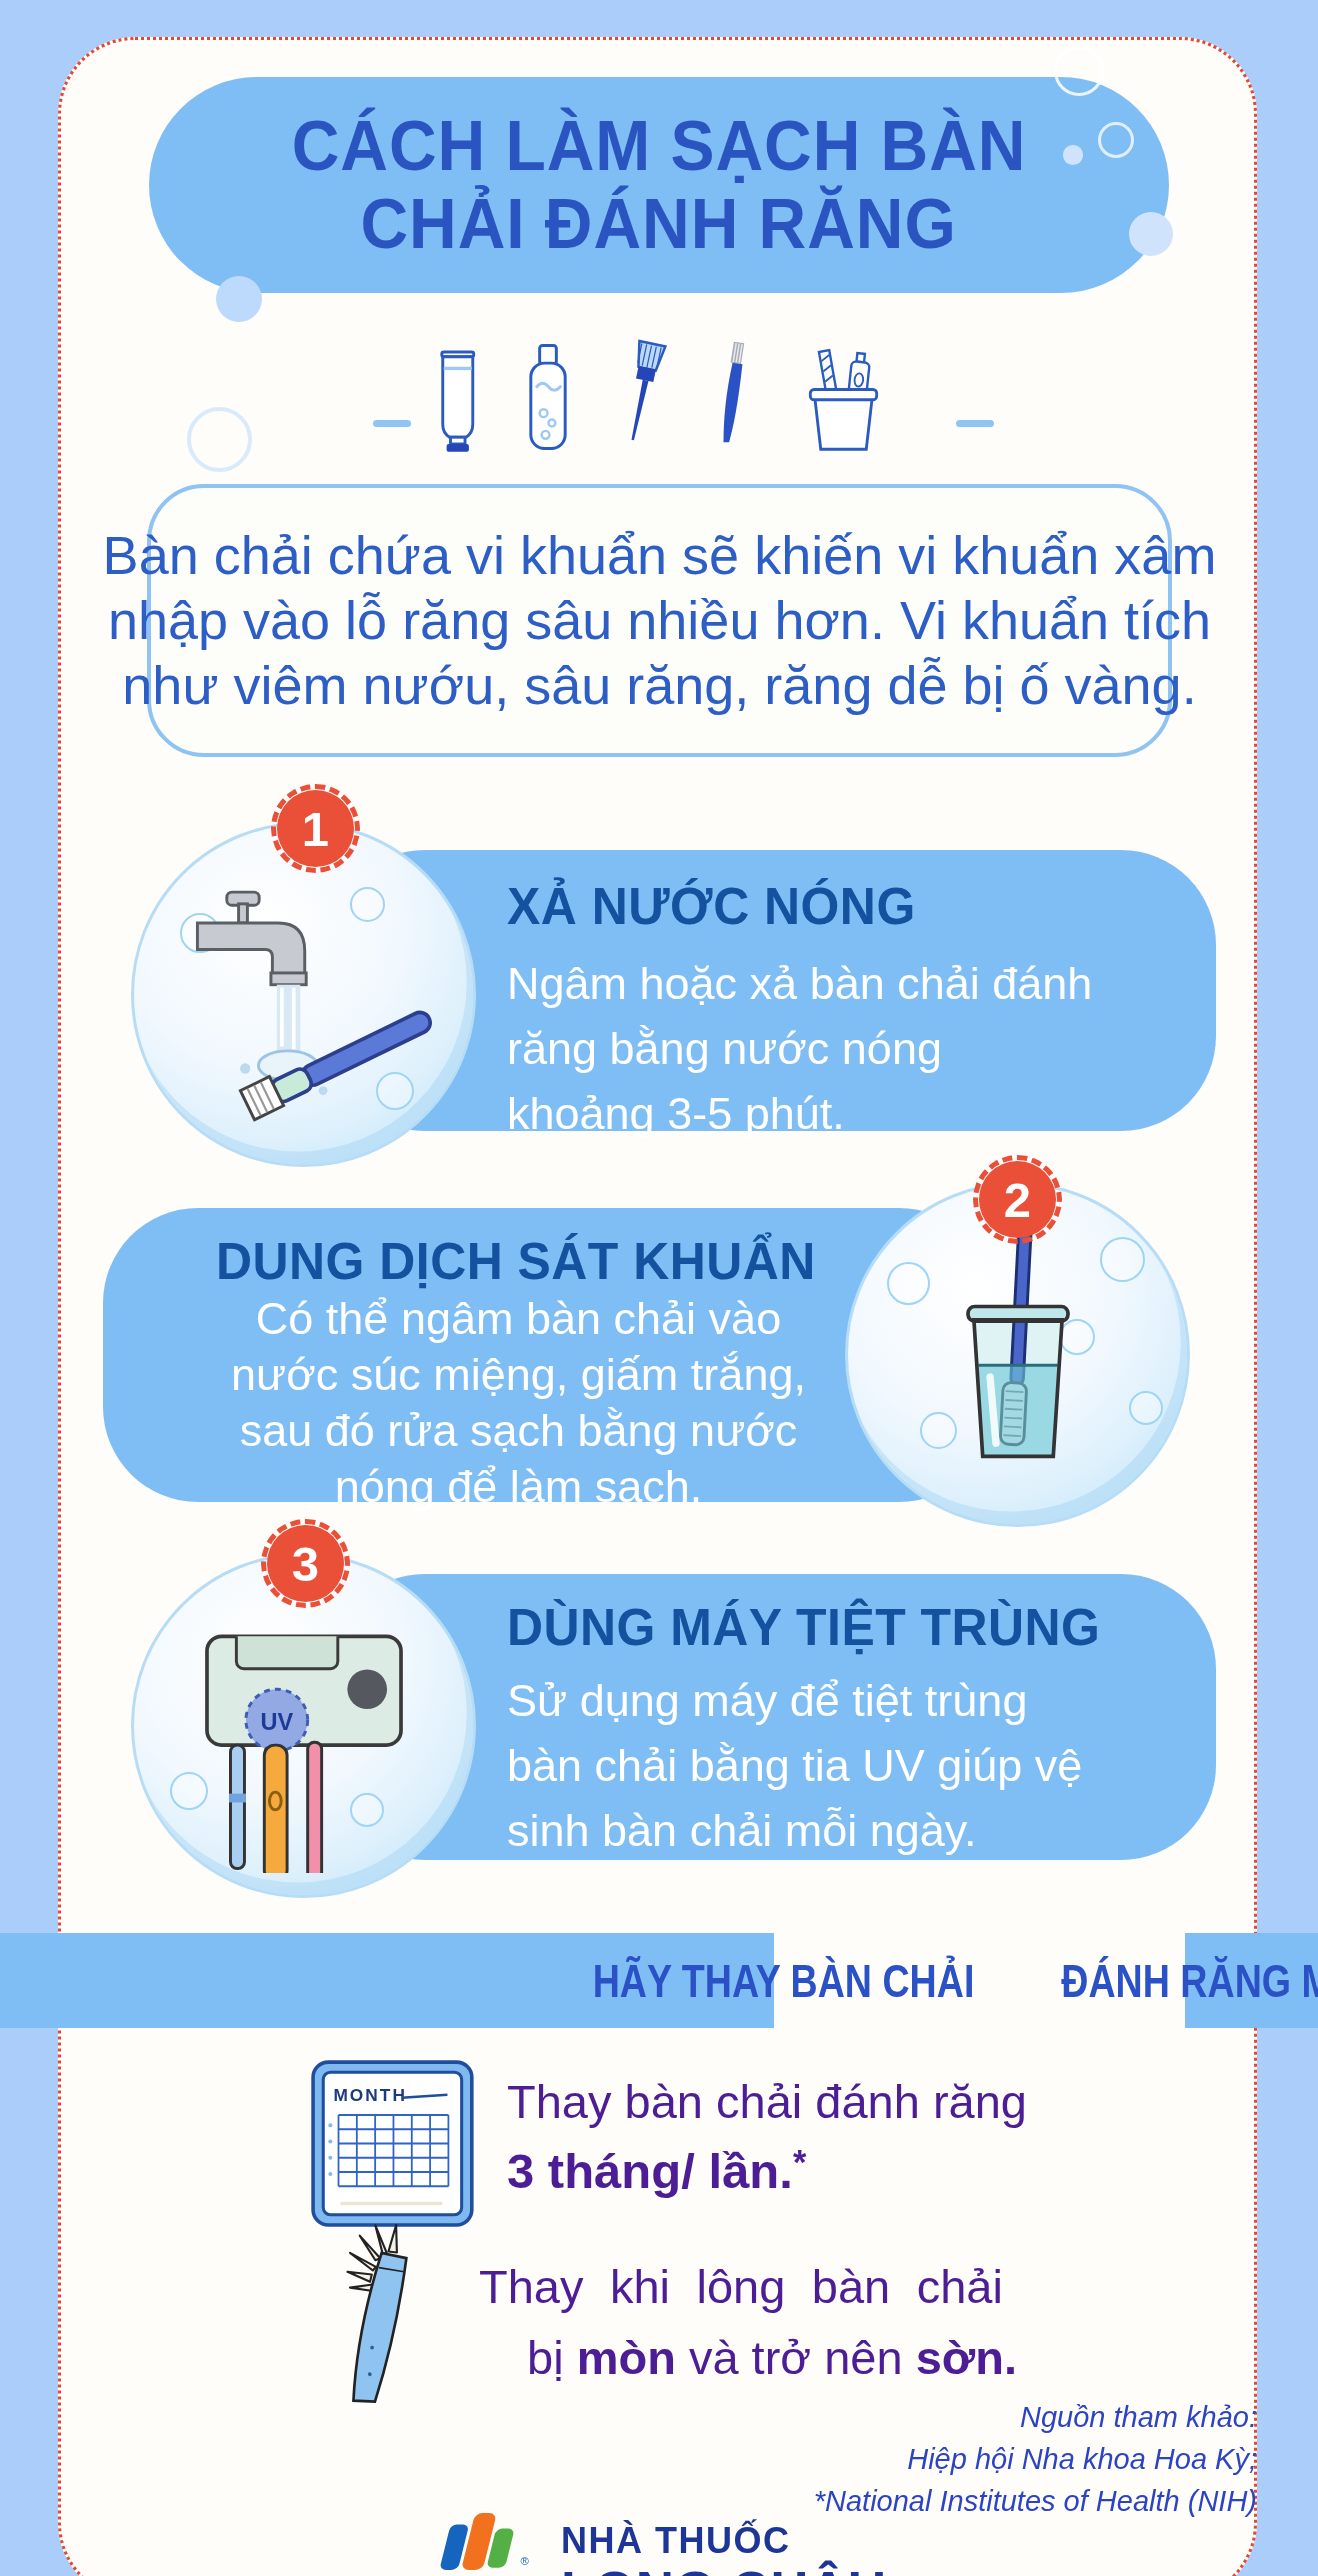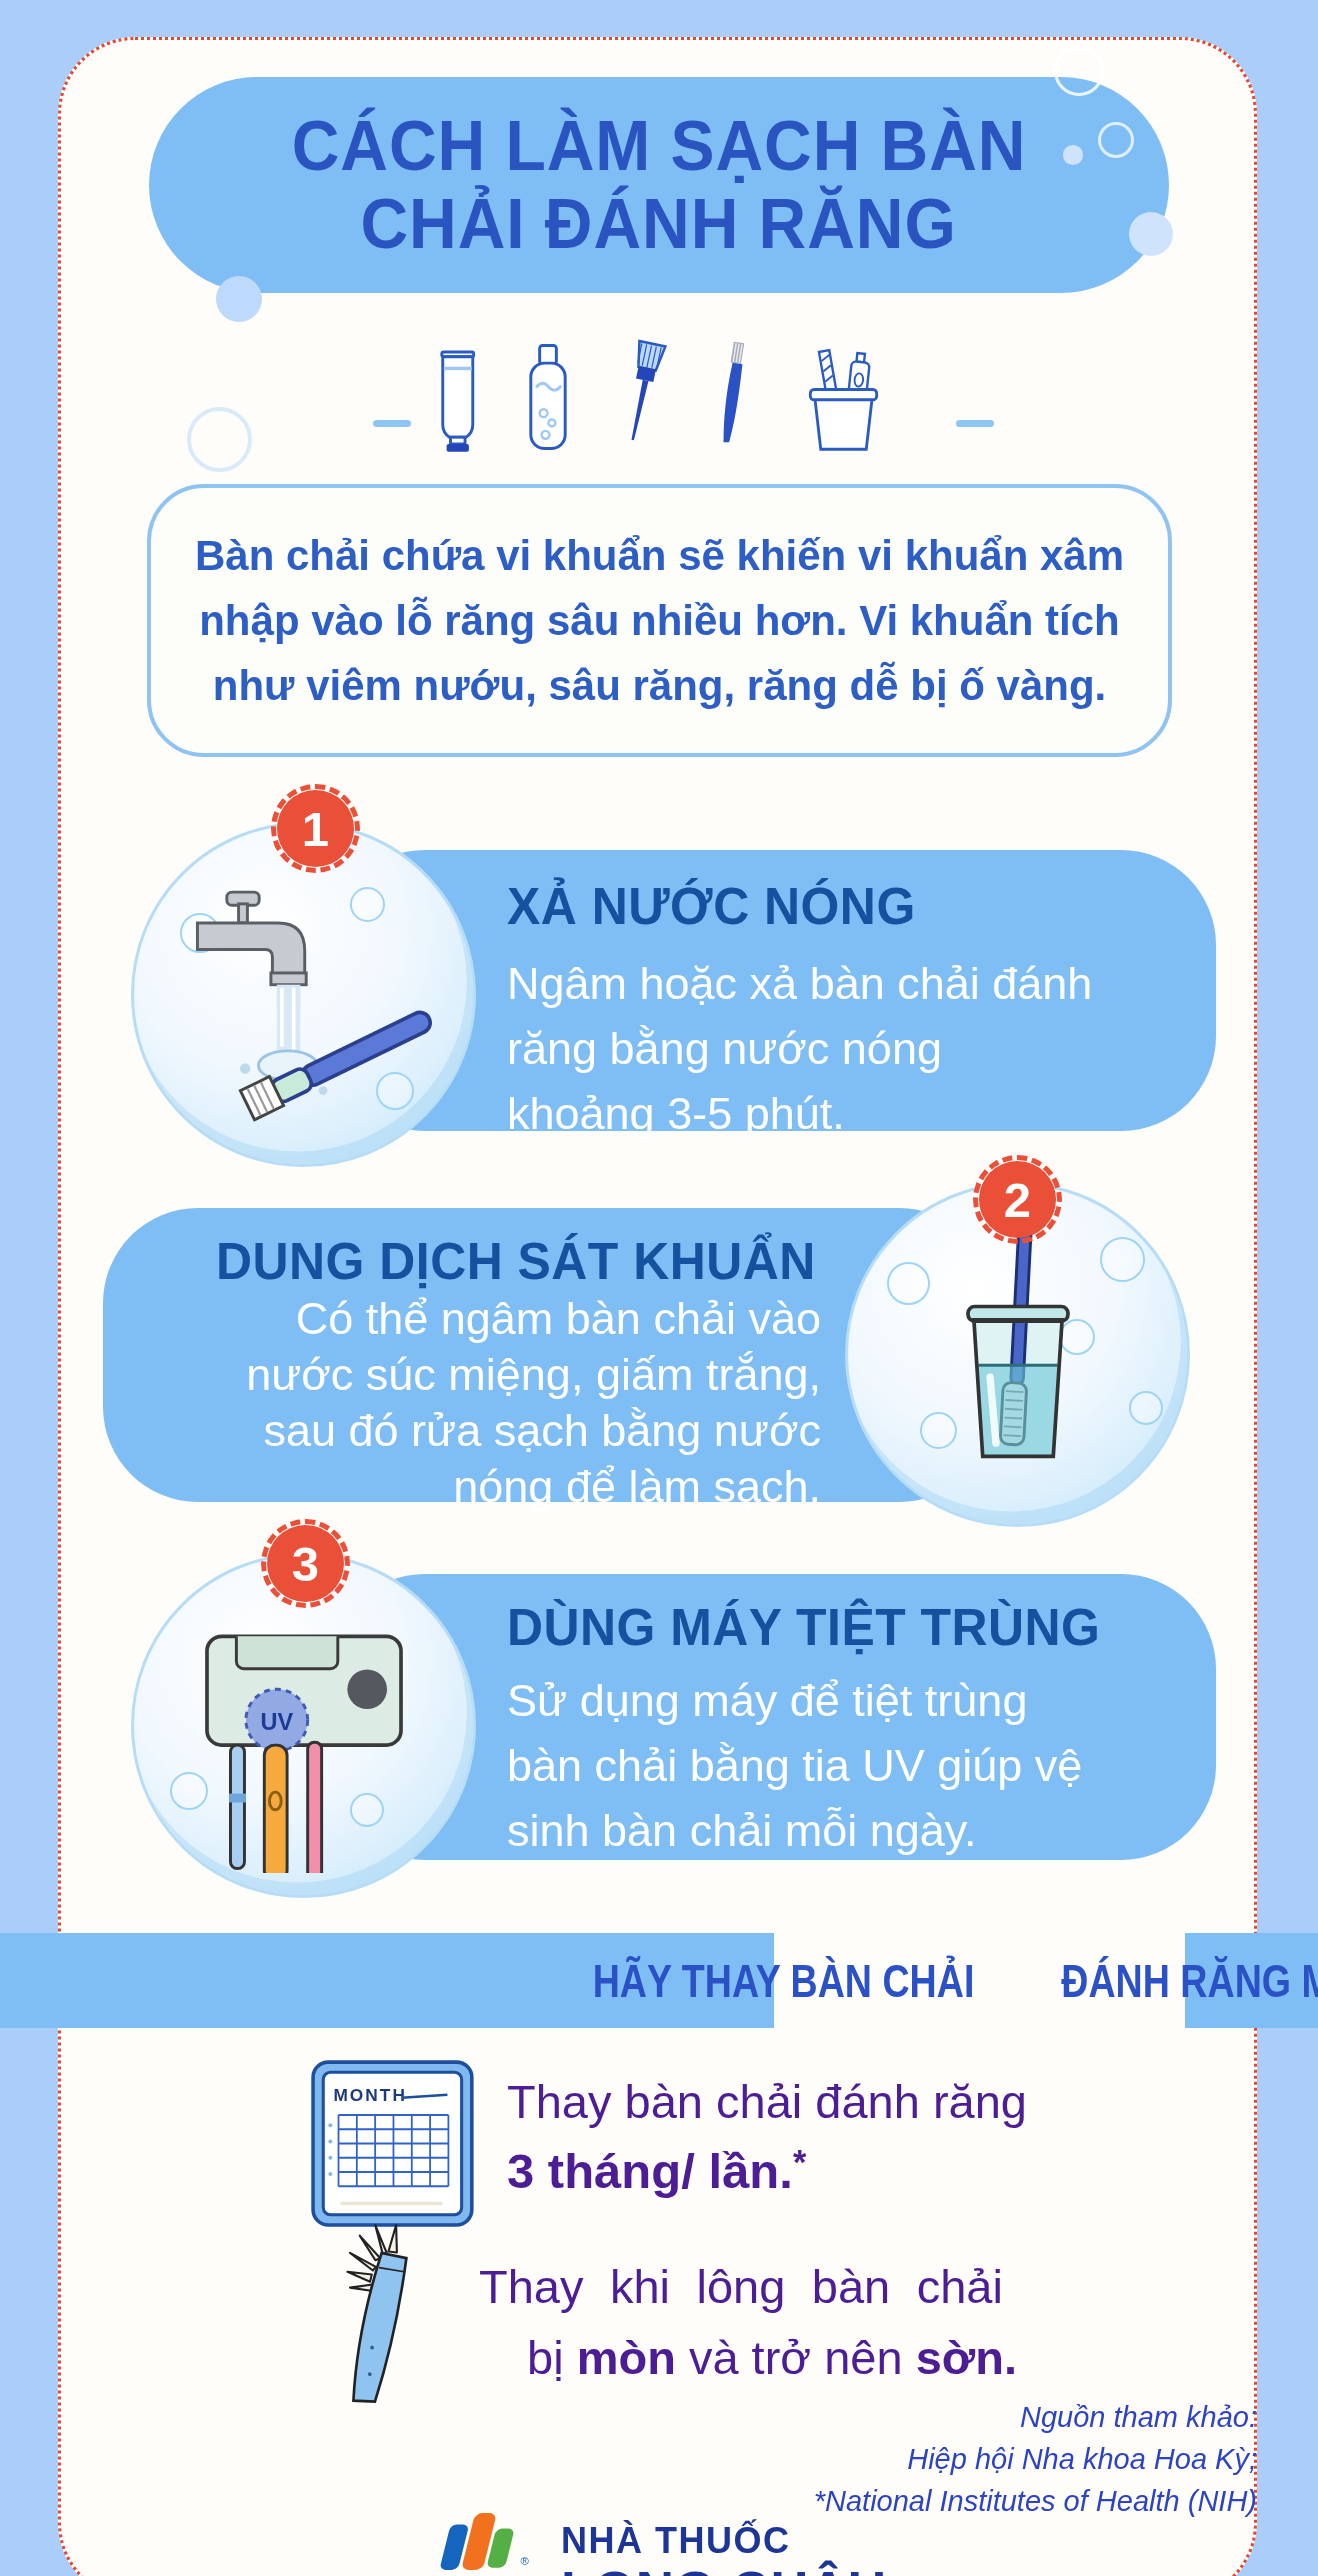--- a/index.html
+++ b/index.html
@@ -21,32 +21,32 @@
   .deco.f3{left:216px;top:276px;width:46px;height:46px;background:#bdd9fb;}
   
   .icons-row{position:absolute;left:435px;top:332px;width:459px;height:121px;display:flex;
              align-items:flex-end;justify-content:space-between;}
   .dash{position:absolute;width:38px;height:7.2px;border-radius:3.6px;background:#8fc5f4;}
   .dash.left{left:373px;top:420px;} .dash.right{left:956px;top:420px;}
   
   .intro{position:absolute;left:147px;top:484px;width:1025px;height:273px;box-sizing:border-box;
          border:4.1px solid #8fc3f2;border-radius:57px;background:#fdfdfa;display:flex;flex-direction:column;
          justify-content:center;align-items:center;}
-  .intro .line{font-size:42px;line-height:65px;color:#2d5ec6;white-space:nowrap;font-weight:700;}
+  .intro .line{font-size:54px;line-height:65px;color:#2d5ec6;white-space:nowrap;font-weight:400;}
   
   .step-box{position:absolute;background:#7fbef4;border-radius:95px;}
   .box1{left:330px;top:850px;width:886px;height:281px;}
   .box2{left:103px;top:1208px;width:891px;height:294px;}
   .box3{left:330px;top:1574px;width:886px;height:286px;}
   .step-title{position:absolute;font-size:52px;font-weight:700;color:#14519e;letter-spacing:0.5px;
               white-space:nowrap;z-index:10;transform-origin:left center;transform:scaleX(.96);}
   .t1{left:507px;top:876px;} .t2{left:216px;top:1231px;} .t3{left:507px;top:1597px;}
   .step-body{position:absolute;z-index:10;color:#ffffff;font-size:45px;font-weight:400;}
   .b1{left:507px;top:951px;line-height:65px;}
-  .b2{left:216px;top:1291px;width:605px;text-align:right;line-height:56px;}
+  .b2{left:216px;top:1291px;width:605px;text-align:center;line-height:56px;}
   .b3{left:507px;top:1668px;line-height:65px;}
   .step-body div{white-space:nowrap;}
   .bubble{position:absolute;width:345px;height:345px;border-radius:50%;z-index:8;
           background:radial-gradient(circle at 38% 30%, #ffffff 0%, #f1f8fe 45%, #ddf0fc 68%, #c1e5fa 90%, #9fd4f5 100%);
           border:3.1px solid #b7ddf6;box-shadow:inset -6.2px -12.4px 0 rgba(140,200,240,.30);overflow:hidden;box-sizing:border-box;}
   .c1{left:131px;top:822px;} .c2{left:845px;top:1182px;} .c3{left:131px;top:1553px;}
   .mini{position:absolute;border:2.6px solid #9ed4f5;border-radius:50%;background:rgba(255,255,255,.35);}
   .badge{position:absolute;width:77px;height:77px;border-radius:50%;background:#ea4f37;
          outline:5.2px dashed #ea4f37;outline-offset:1px;color:#ffffff;font-size:49px;font-weight:700;
          display:flex;align-items:center;justify-content:center;z-index:12;}

